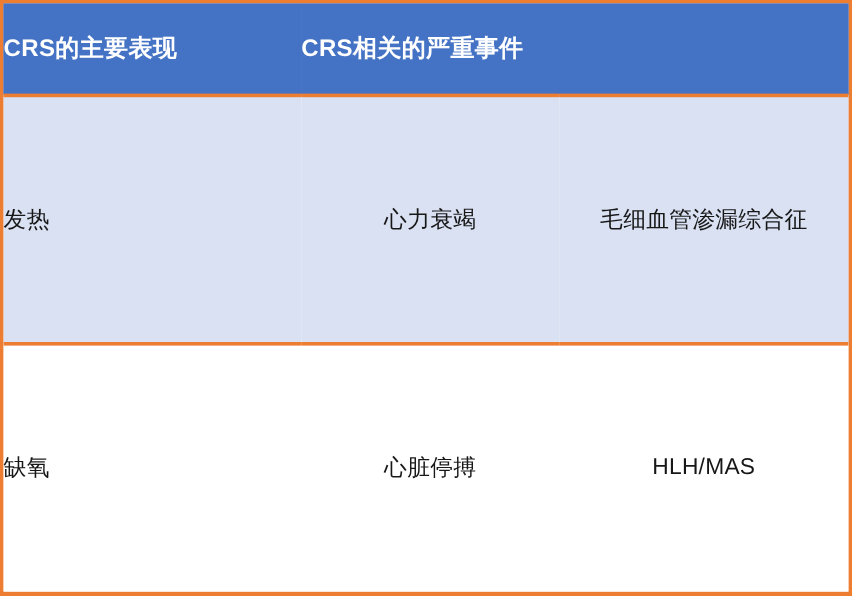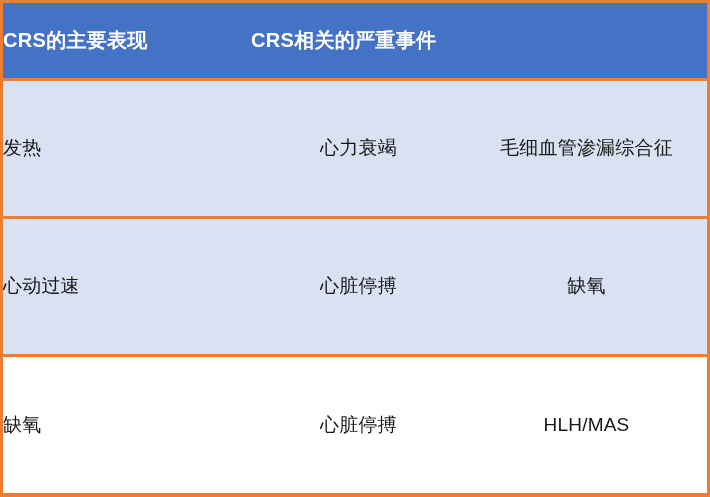--- a/index.html
+++ b/index.html
@@ -112,25 +112,20 @@
         <td class="h-left">CRS的主要表现</td>
         <td class="h-center-span" colspan="2">CRS相关的严重事件</td>
       </tr>
     </thead>
     <tbody>
       <tr class="data-row shade">
         <td class="col-1">发热</td>
         <td class="col-2">心力衰竭</td>
         <td class="col-3">毛细血管渗漏综合征</td>
       </tr>
-      <tr class="data-row shade">
-        <td class="col-1">心动过速</td>
-        <td class="col-2">心脏停搏</td>
-        <td class="col-3">缺氧</td>
-      </tr>
       <tr class="data-row plain">
         <td class="col-1">缺氧</td>
         <td class="col-2">心脏停搏</td>
         <td class="col-3">HLH/MAS</td>
       </tr>
     </tbody>
   </table>
 </div>
 
 </body></html>

